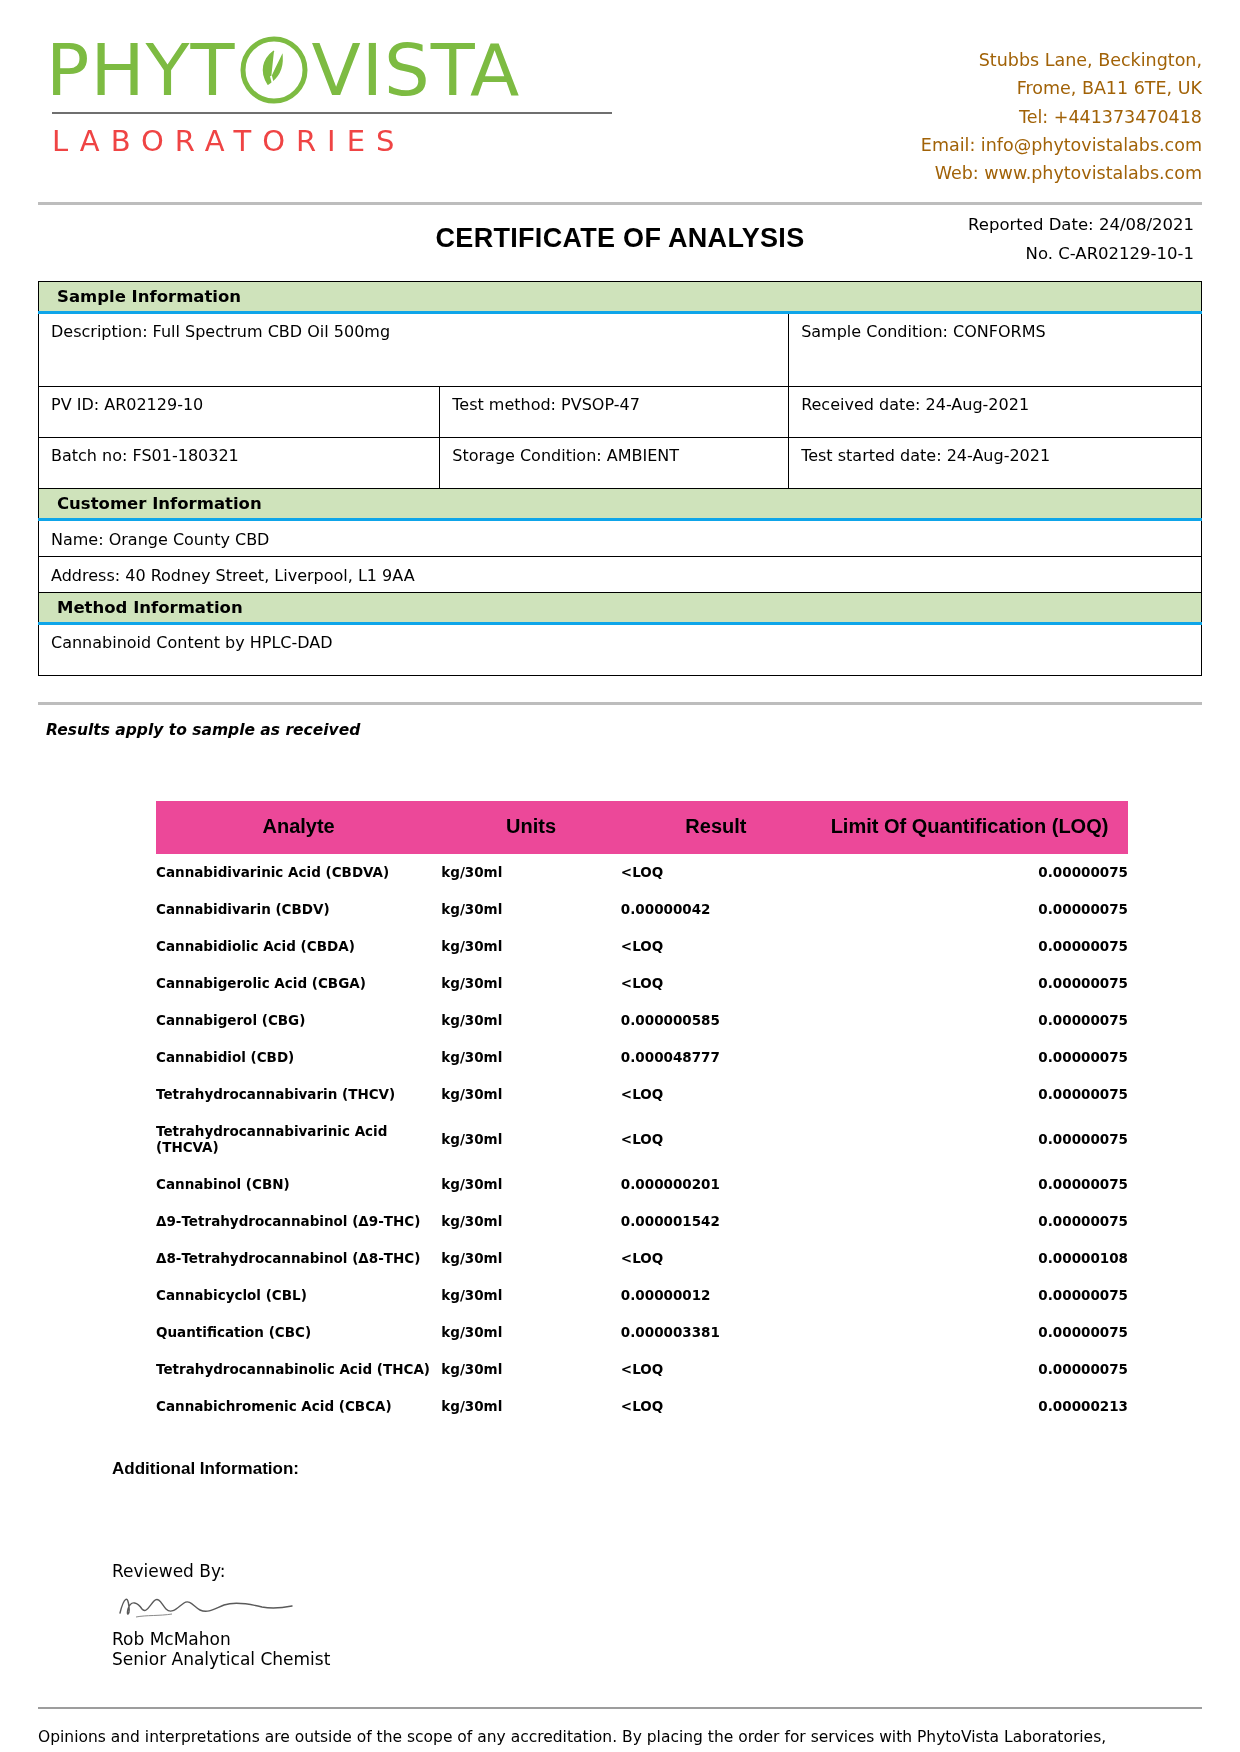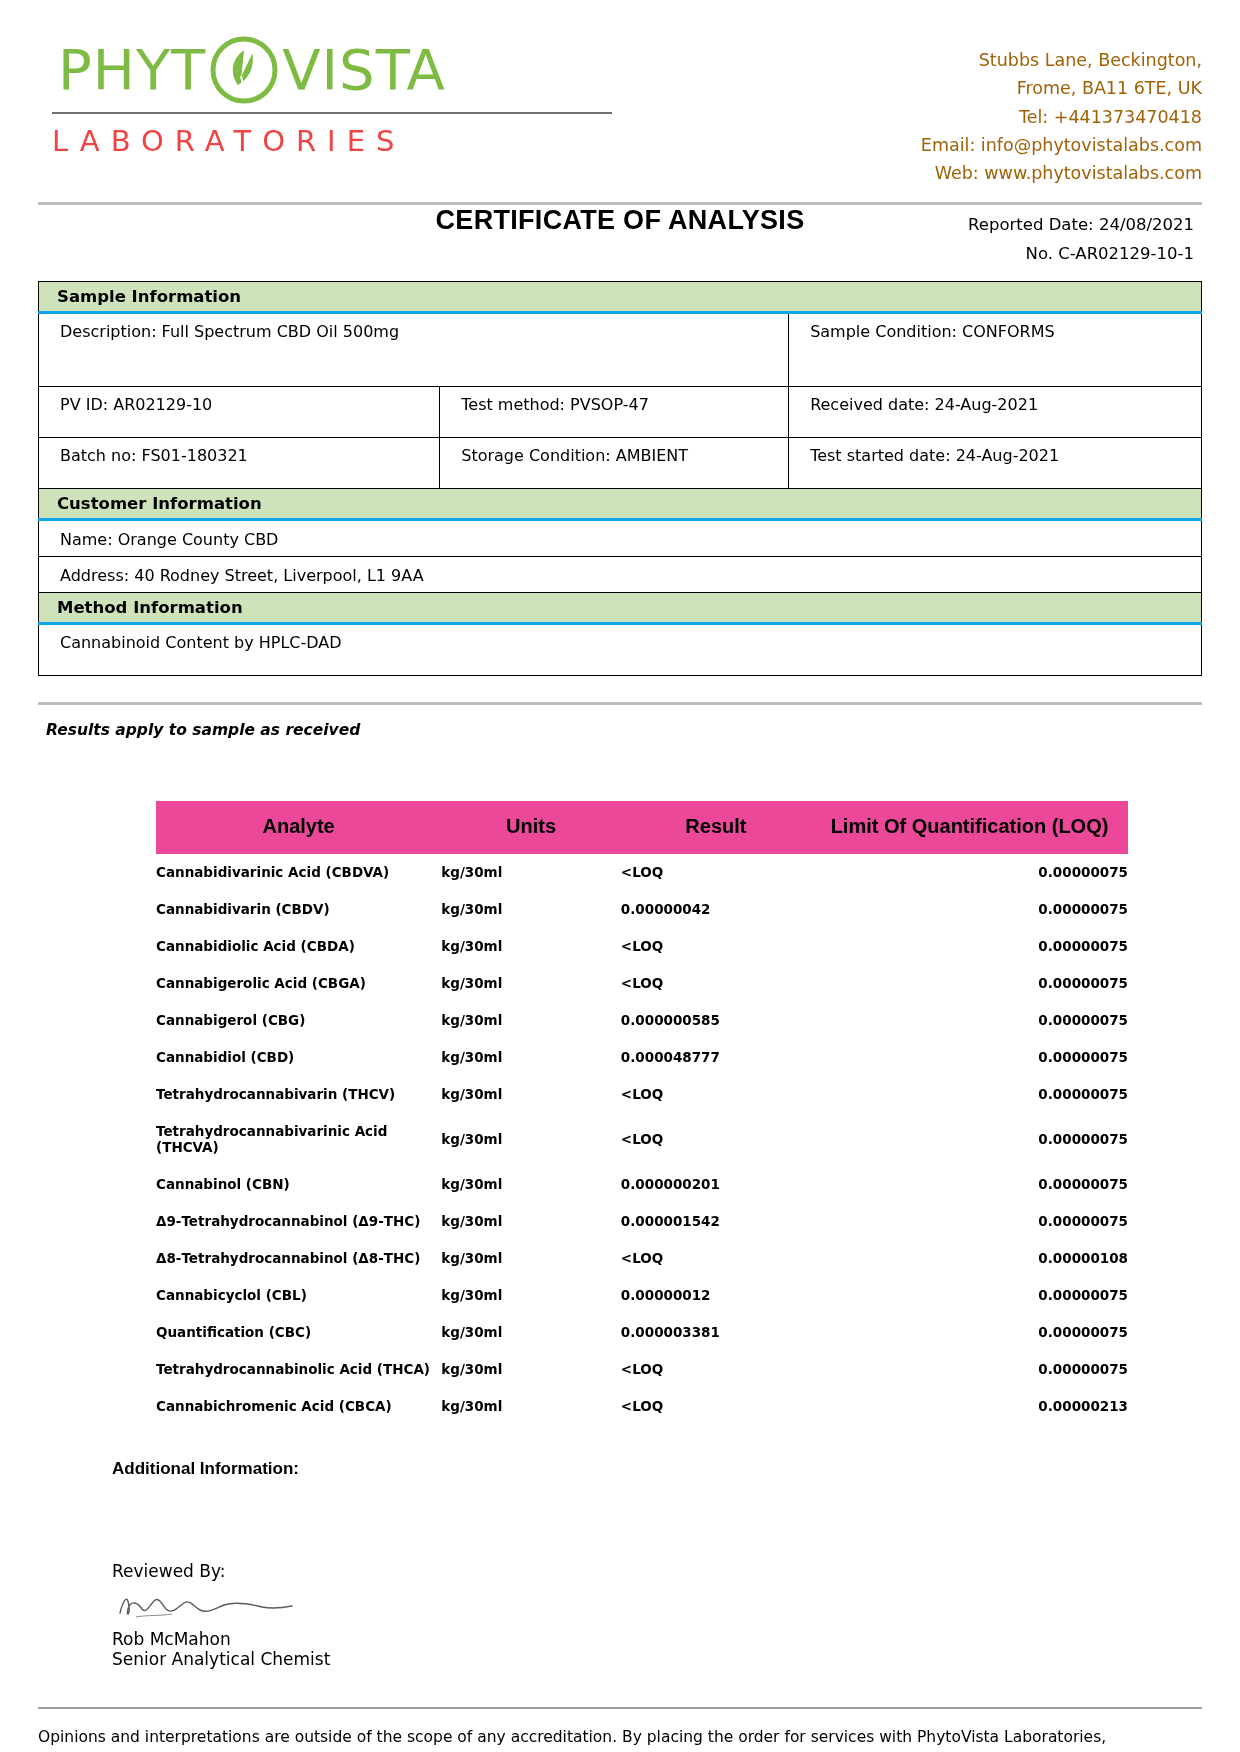--- a/index.html
+++ b/index.html
@@ -28,27 +28,26 @@
     display: flex;
     justify-content: space-between;
     align-items: flex-start;
   }
   .logo-block {
     width: 620px;
     padding-left: 8px;
   }
   .logo-word {
     font-family: "DejaVu Sans", sans-serif;
-    font-size: 56px;
+    font-size: 72px;
     letter-spacing: 1px;
     color: #7DBB42;
     line-height: 0.95;
     display: flex;
     align-items: center;
-    margin-left: 12px;
   }
   .logo-word .leafmark {
     display: inline-block;
     width: 72px;
     height: 72px;
     position: relative;
     margin: 0 2px;
   }
   .logo-word .leafmark svg { display:block; }
   .logo-rule {
@@ -80,21 +79,21 @@
 
   
   .title-row {
     position: relative;
     height: 70px;
   }
   .coa-title {
     position: absolute;
     left: 0;
     right: 0;
-    top: 0;
+    top: 18px;
     text-align: center;
     font-size: 27px;
     font-weight: bold;
     letter-spacing: 0.3px;
   }
   .report-meta {
     position: absolute;
     right: 8px;
     top: 6px;
     text-align: right;
@@ -107,21 +106,21 @@
   .info-table {
     width: 100%;
     border-collapse: collapse;
     border: 1px solid #000;
     table-layout: fixed;
     margin-top: 6px;
   }
   .info-table td {
     border: 1px solid #000;
     font-size: 16px;
-    padding: 8px 10px 8px 21px;
+    padding: 8px 10px 8px 12px;
     vertical-align: top;
     font-family: "DejaVu Sans", sans-serif;
   }
   .section-head td {
     background: #cfe3bb;
     font-weight: bold;
     font-size: 16.5px;
     padding: 5px 10px 5px 18px;
     border-bottom: 3px solid #0ea5e9;
   }

